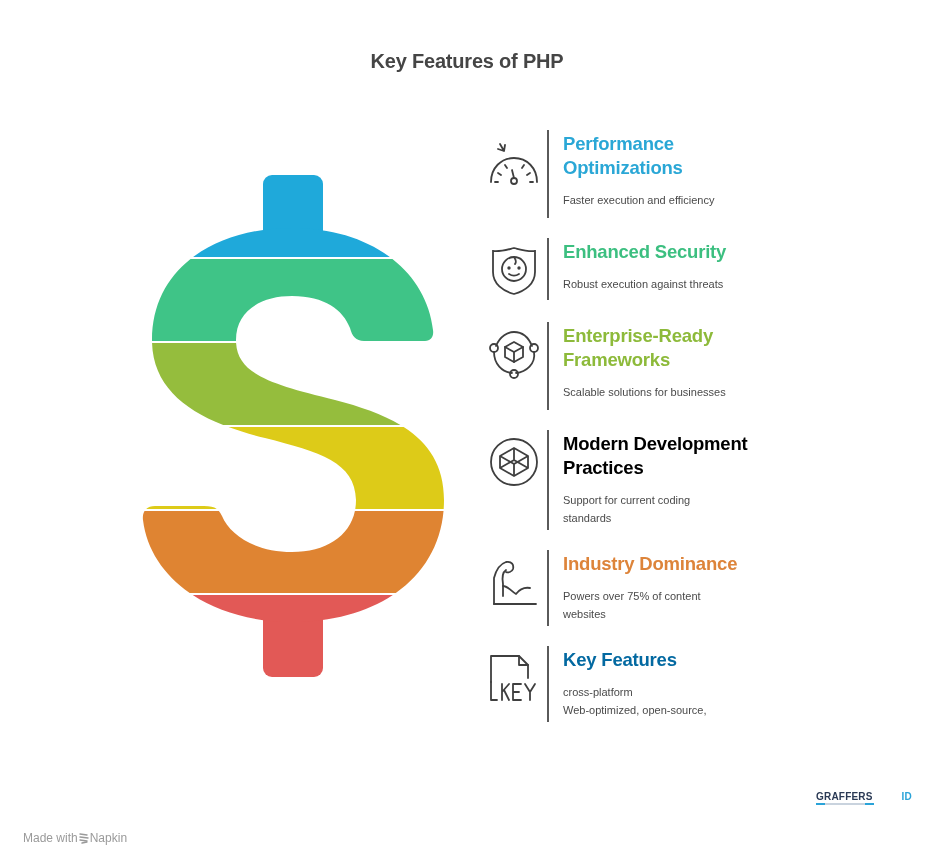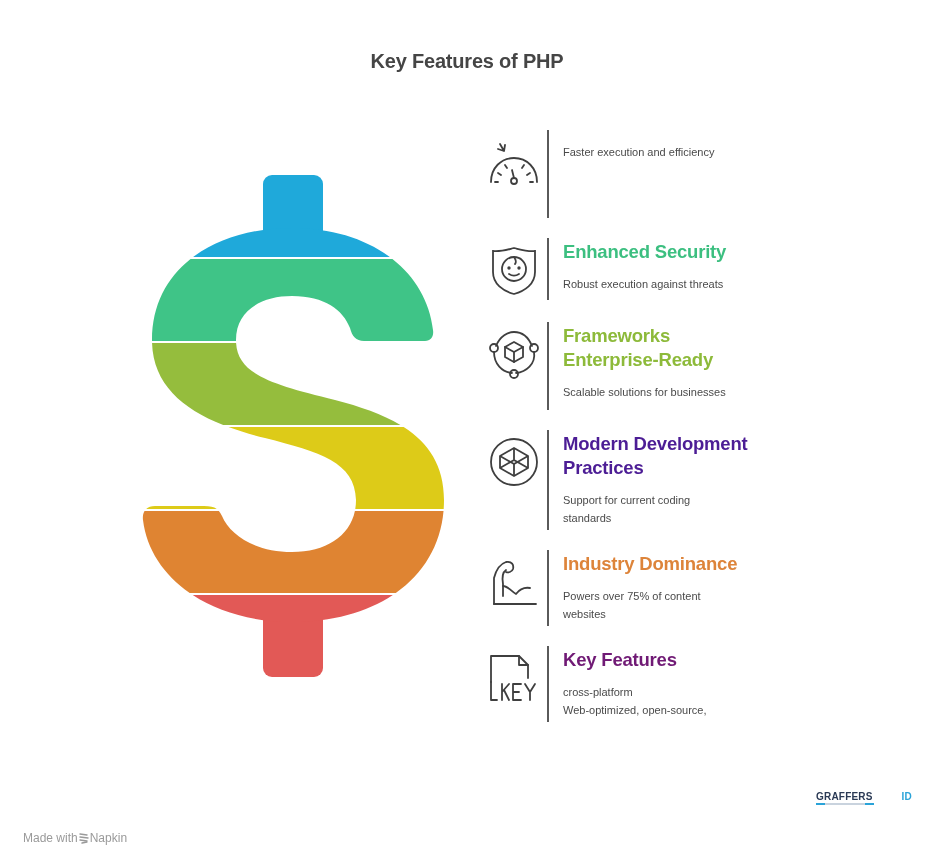--- a/index.html
+++ b/index.html
@@ -95,20 +95,24 @@
 <div class="item" style="top:130px;height:88px;">
   <svg class="icon" style="top:8px" viewBox="0 0 56 56" fill="none" stroke="#3f3f3f" stroke-width="1.8" stroke-linecap="round">
     <path d="M14 6 L18 13 M18 13 L12 11 M18 13 L19 7"></path>
     <path d="M5 44 C5 30 15 20 28 20 C41 20 51 30 51 44"></path>
     <path d="M26 32 L28 40"></path>
       <circle cx="28" cy="43" r="3"></circle>
     <path d="M12 35 L15 37 M19 27 L21 30 M36 30 L38 27 M41 37 L44 35 M9 44 L12 44 M44 44 L47 44"></path>
   </svg>
   <div class="bar" style="top:0;height:88px;"></div>
   <div class="text" style="top:2px;">
+    <div class="heading" style="color:#2AA7D6">
+      <div>Performance</div>
+      <div>Optimizations</div>
+    </div>
     <div class="desc">Faster execution and efficiency</div>
   </div>
 </div>
 
 <div class="item" style="top:238px;height:62px;">
   <svg class="icon" style="top:4px" viewBox="0 0 56 56" fill="none" stroke="#3f3f3f" stroke-width="1.8" stroke-linecap="round">
     <path d="M28 6 C20 8 14 10 7 9 L7 30 C7 42 17 49 28 52 C39 49 49 42 49 30 L49 9 C42 10 36 8 28 6 Z"></path>
     <circle cx="28" cy="27" r="12"></circle>
     <path d="M28 15 C30 18 31 20 29 22"></path>
     <circle cx="23" cy="26" r="0.8"></circle>
@@ -129,37 +133,37 @@
     <path d="M26 47 C16 46 8 38 8 26"></path>
     <circle cx="8" cy="22" r="4"></circle>
       <circle cx="48" cy="22" r="4"></circle>
       <circle cx="28" cy="48" r="4"></circle>
     <path d="M28 16 L37 21 L37 31 L28 36 L19 31 L19 21 Z"></path>
     <path d="M19 21 L28 26 L37 21 M28 26 L28 36"></path>
   </svg>
   <div class="bar" style="top:0;height:88px;"></div>
   <div class="text" style="top:2px;">
     <div class="heading" style="color:#8DBA3A">
+      <div>Enterprise-Ready</div>
       <div>Frameworks</div>
-      <div>Enterprise-Ready</div>
     </div>
     <div class="desc">Scalable solutions for businesses</div>
   </div>
 </div>
 
 <div class="item" style="top:430px;height:100px;">
   <svg class="icon" style="top:4px" viewBox="0 0 56 56" fill="none" stroke="#3f3f3f" stroke-width="1.8" stroke-linejoin="round">
     <circle cx="28" cy="28" r="23"></circle>
     <path d="M28 14 L42 22 L42 34 L28 42 L14 34 L14 22 Z"></path>
     <path d="M14 22 L28 30 L42 22 M28 30 L28 42"></path>
     <path d="M14 34 L28 26 L42 34 M28 26 L28 14"></path>
   </svg>
   <div class="bar" style="top:0;height:100px;"></div>
   <div class="text" style="top:2px;">
-    <div class="heading" style="color:#4c1d95">
+    <div class="heading" style="color:#000000">
       <div>Modern Development</div>
       <div>Practices</div>
     </div>
     <div class="desc">
       <div>Support for current coding</div>
       <div>standards</div>
     </div>
   </div>
 </div>
 
@@ -184,21 +188,21 @@
   <svg class="icon" style="top:4px" viewBox="0 0 56 56" fill="none" stroke="#3f3f3f" stroke-width="1.8" stroke-linecap="round" stroke-linejoin="round">
     <path d="M5 32 L5 6 L33 6 L42 15 L42 28"></path>
     <path d="M33 6 L33 15 L42 15"></path>
     <path d="M5 32 L5 50 L11 50"></path>
     <path d="M16 34 L16 50 M16 42 L23 34 M18 40 L23 50"></path>
     <path d="M35 34 L27 34 L27 50 L35 50 M27 42 L33 42"></path>
     <path d="M39 34 L44 42 L49 34 M44 42 L44 50"></path>
   </svg>
   <div class="bar" style="top:0;height:76px;"></div>
   <div class="text" style="top:2px;">
-    <div class="heading" style="color:#701a75">Key Features</div>
+    <div class="heading" style="color:#0369a1">Key Features</div>
     <div class="desc">
       <div>cross-platform</div>
       <div>Web-optimized, open-source,</div>
     </div>
   </div>
 </div>
 
 <div class="footer-left">
   <span>Made with</span>
   <svg width="12" height="12" viewBox="0 0 12 12" fill="none" stroke="#9a9a9a" stroke-width="1.4" stroke-linecap="round">

